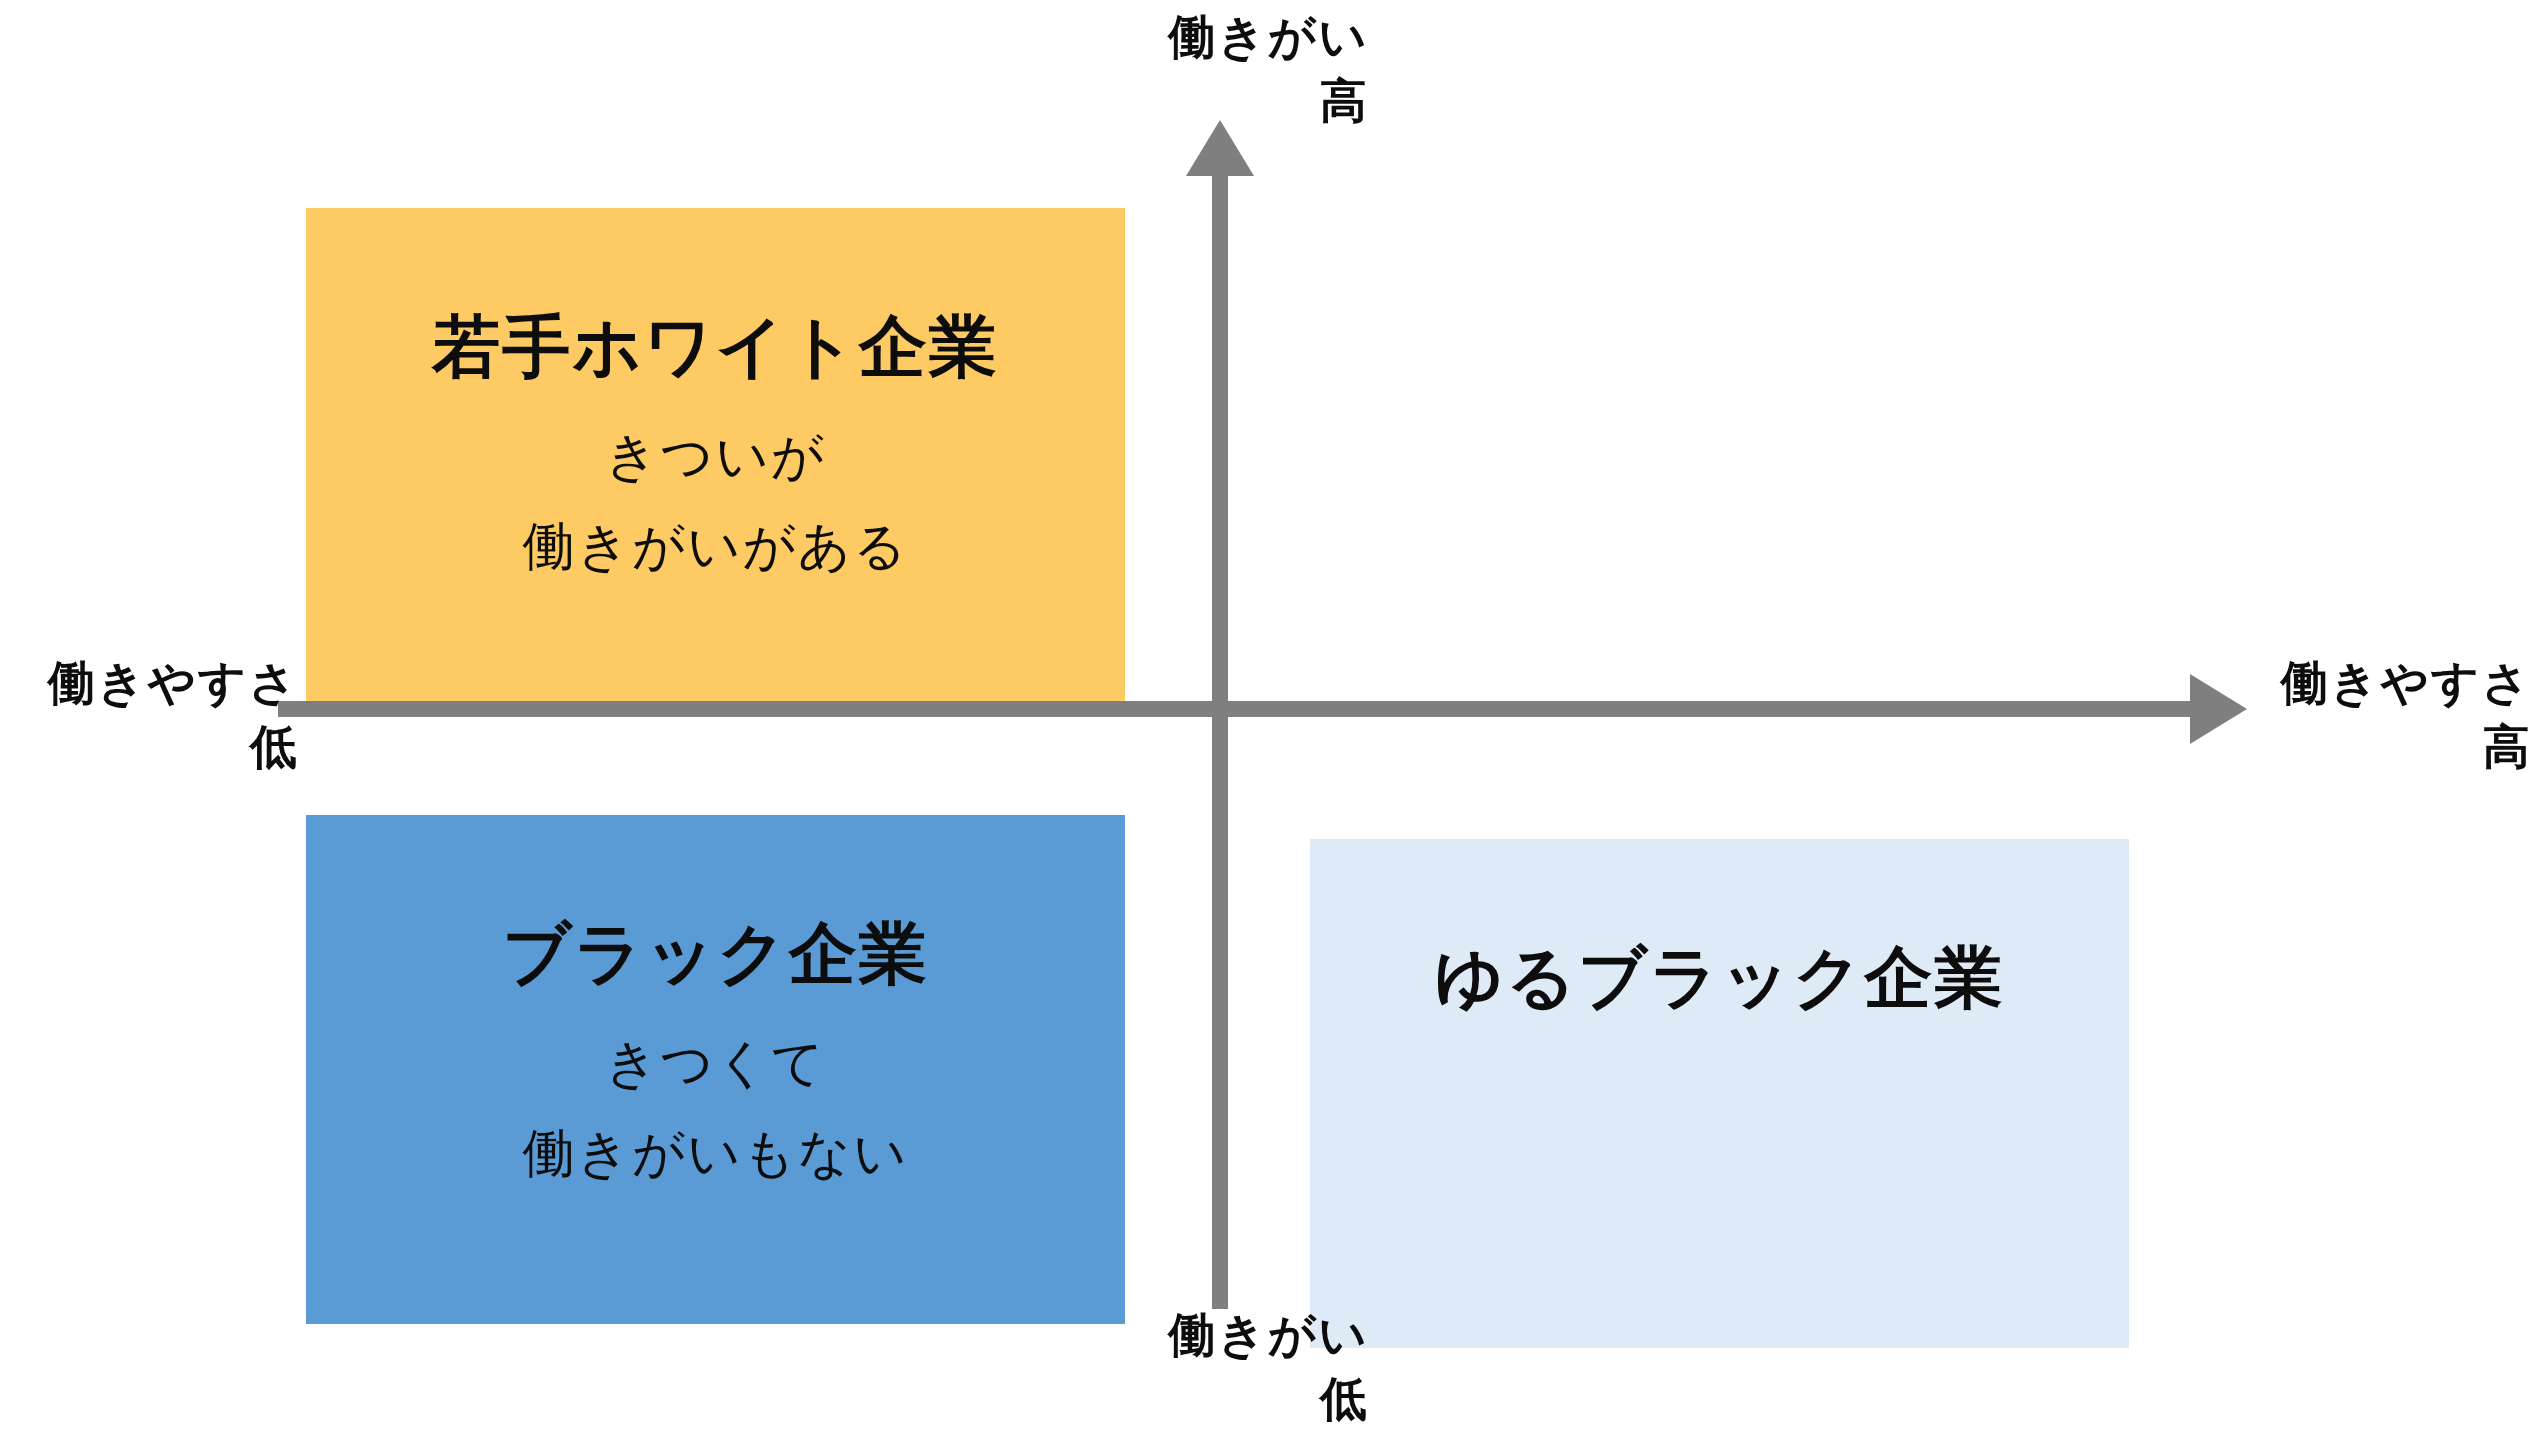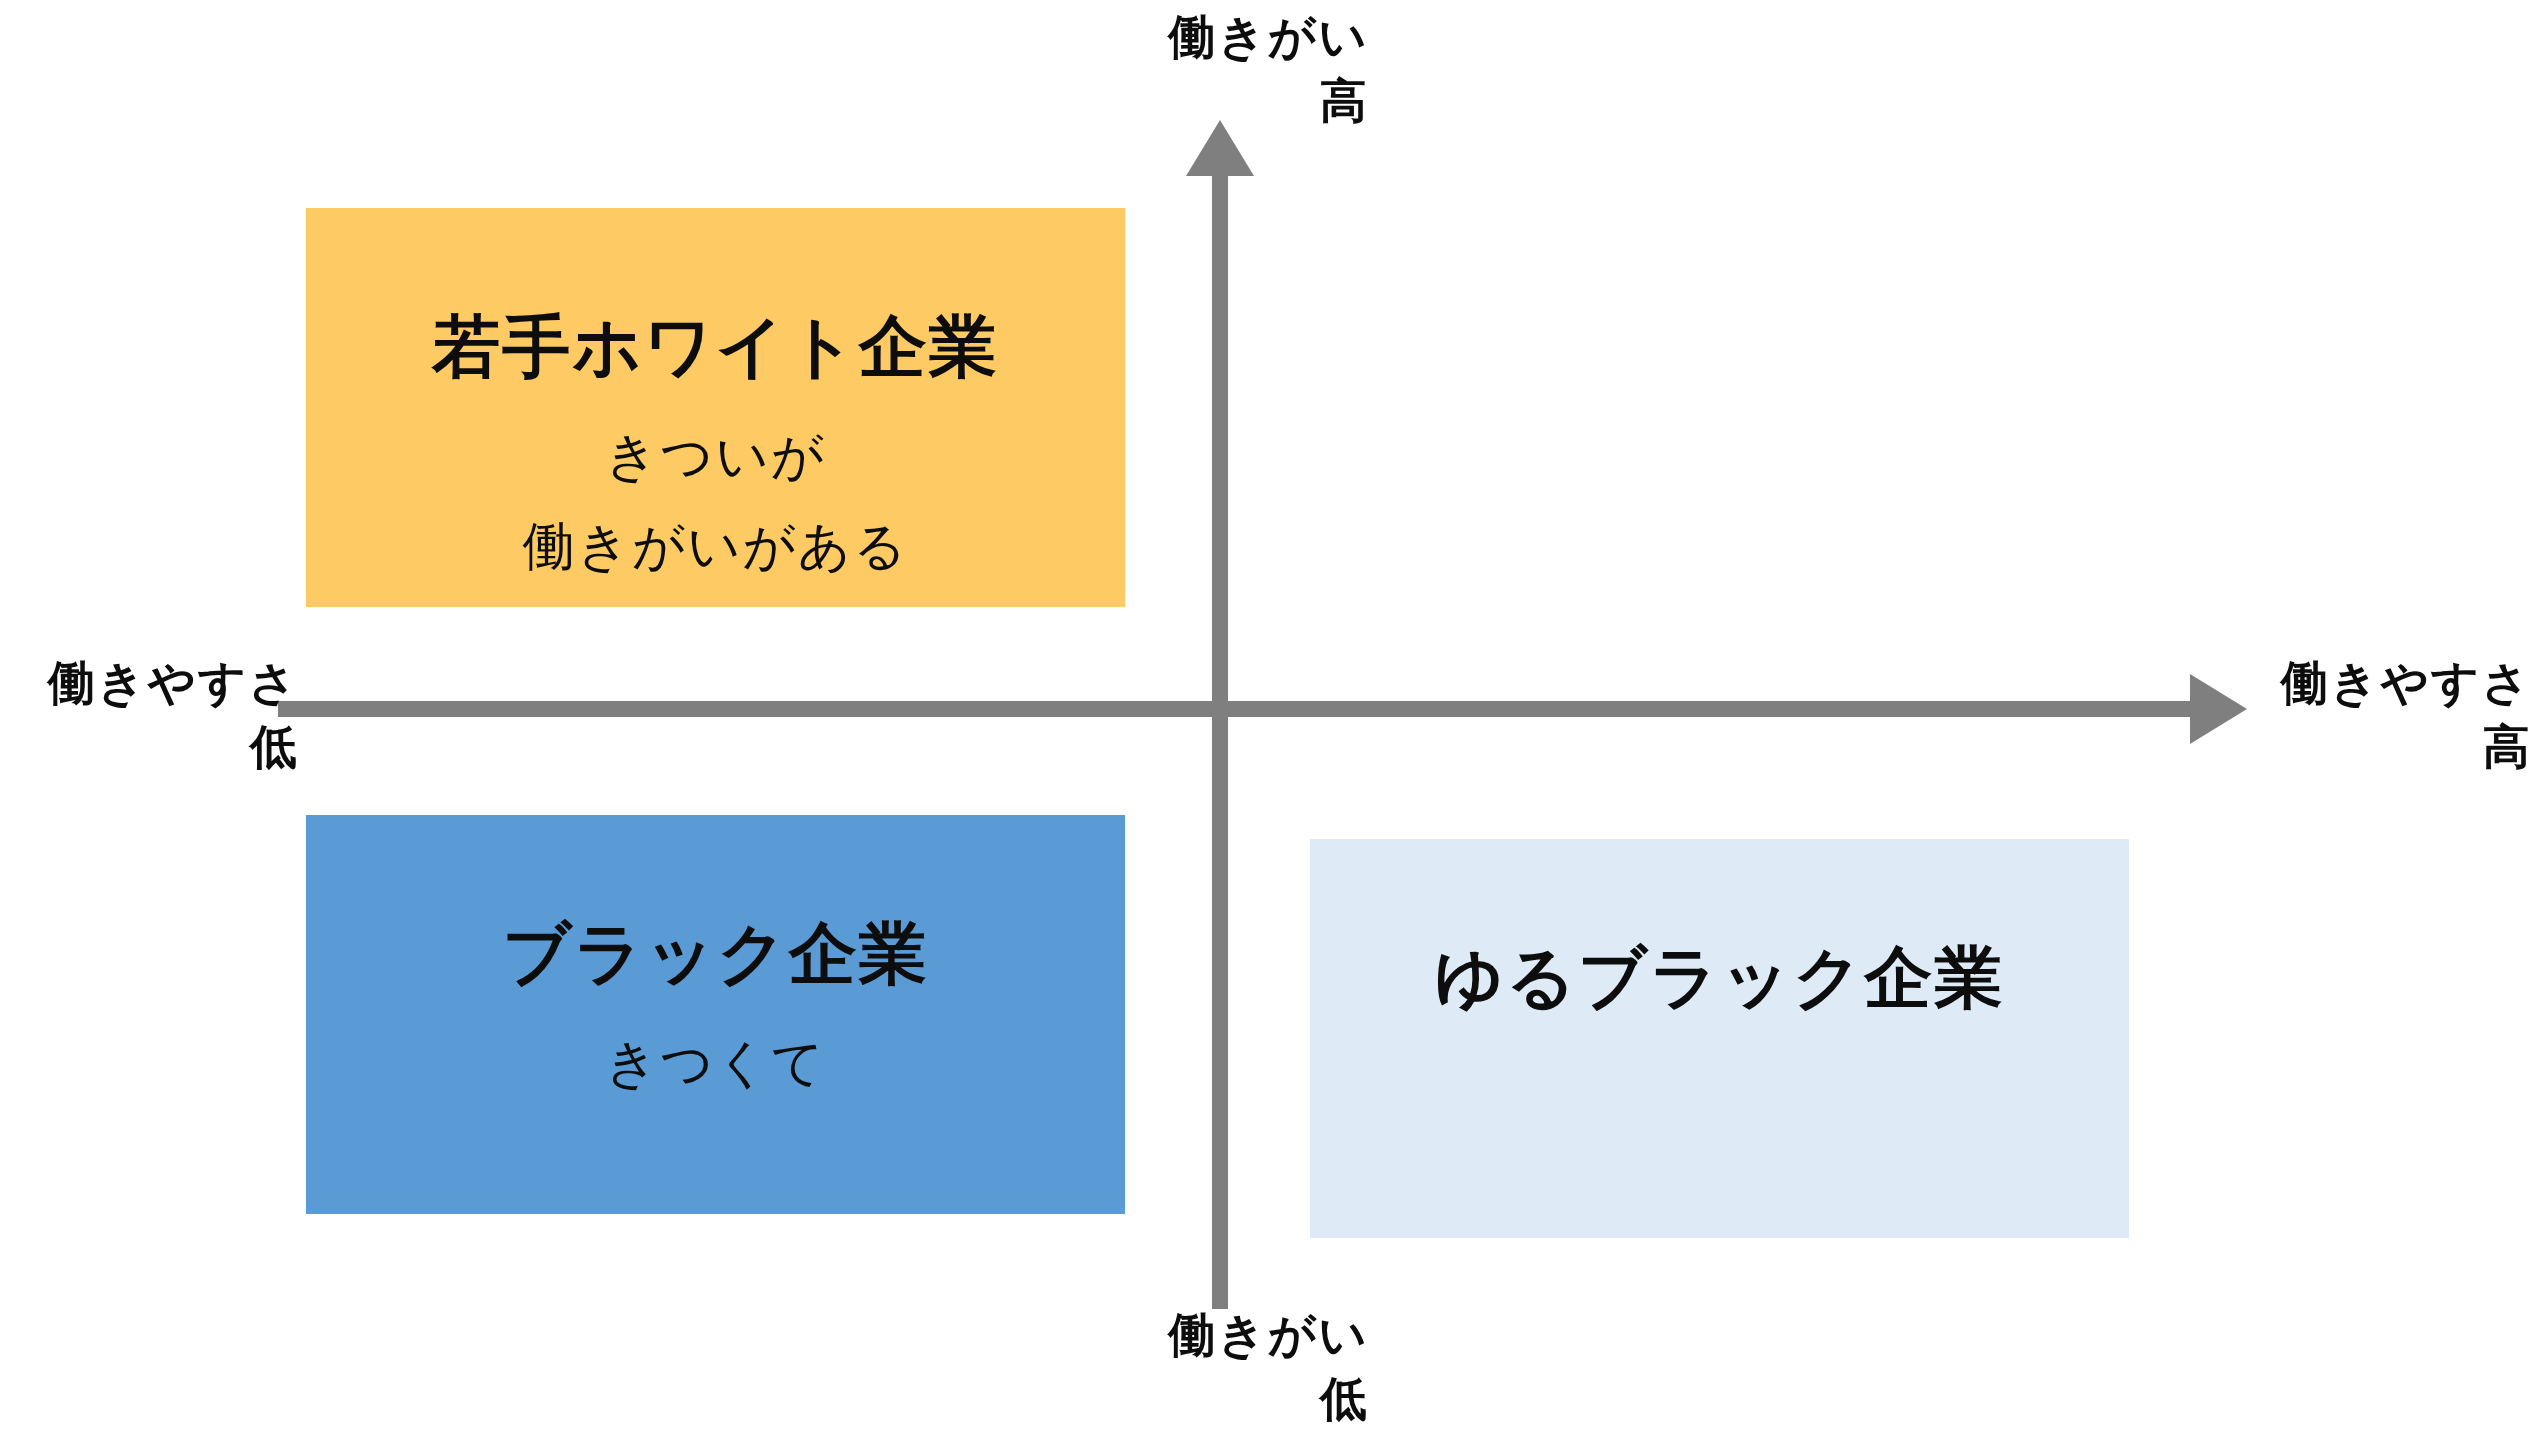--- a/index.html
+++ b/index.html
@@ -12,21 +12,21 @@
     width: 2538px;
     height: 1456px;
     background: #ffffff;
     overflow: hidden;
     font-family: "Liberation Sans", "DejaVu Sans", sans-serif;
     color: #0d0d0d;
   }
   .quadrant {
     position: absolute;
     width: 819px;
-    height: 399px;
+    height: 509px;
   }
   .q-title {
     position: absolute;
     top: 99px;
     left: 0;
     width: 100%;
     text-align: center;
     font-size: 68px;
     font-weight: bold;
     line-height: 78px;
@@ -112,20 +112,21 @@
       <div>きついが</div>
       <div>働きがいがある</div>
     </div>
   </div>
 
 
   <div class="quadrant" id="q-blue" style="background-color: rgb(91, 155, 213);">
     <div class="q-title">ブラック企業</div>
     <div class="q-sub">
       <div>きつくて</div>
+      <div>働きがいもない</div>
     </div>
   </div>
 
   <div class="quadrant" id="q-lightblue" style="background-color: rgb(222, 235, 247);">
     <div class="q-title">ゆるブラック企業</div>
   </div>
 
   <div id="h-axis"></div>
   <div id="h-arrow"></div>
   <div id="v-axis"></div>

